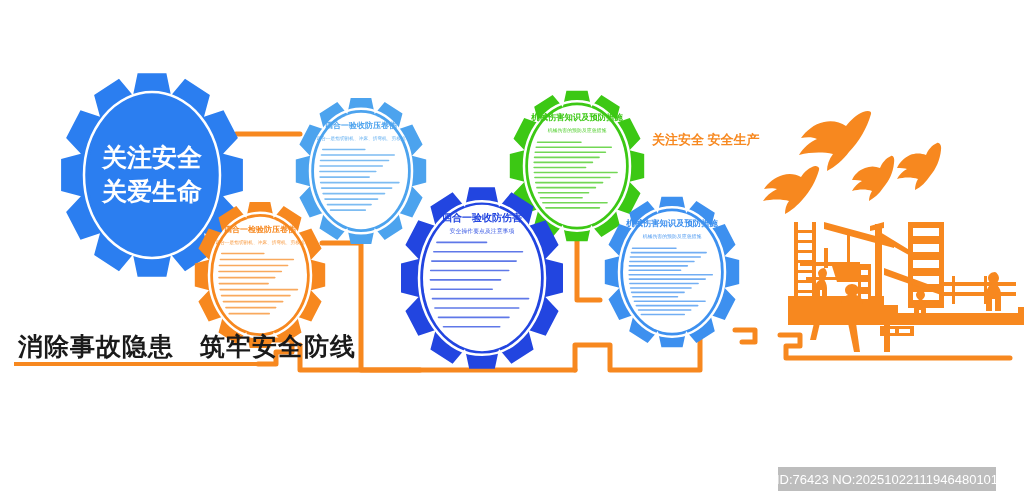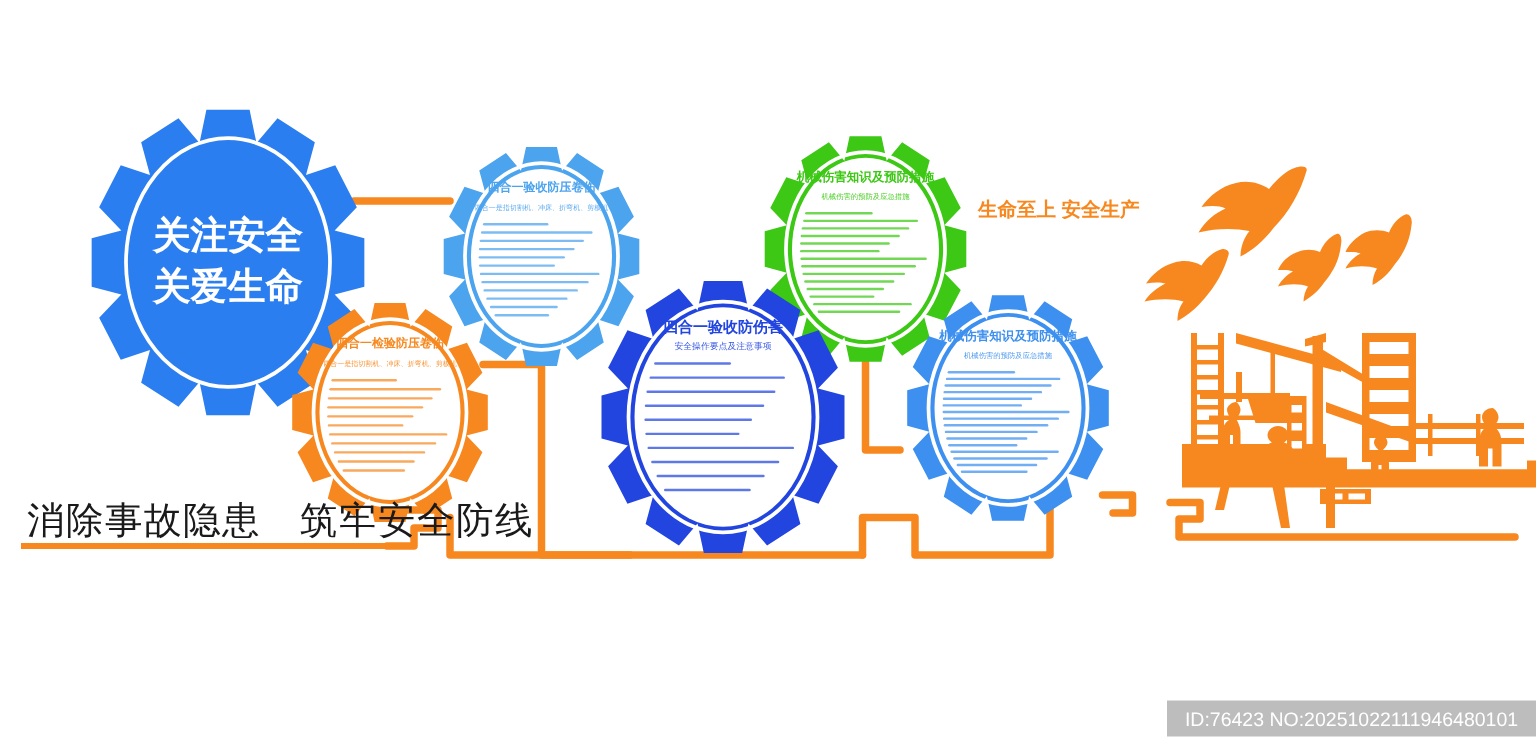--- a/index.html
+++ b/index.html
@@ -8,21 +8,21 @@
     font-family:"Liberation Sans","DejaVu Sans",sans-serif;
     position:relative;
   }
   #stage{position:absolute;left:0;top:0;width:1024px;height:503px;}
   .abs{position:absolute;}
   svg{display:block;}
 
   
   #main-slogan{
     left:18px;top:330px;width:280px;
-    font-weight:normal;font-size:25px;letter-spacing:1px;color:#1a1a1a;
+    font-weight:bold;font-size:25px;letter-spacing:1px;color:#1a1a1a;
     white-space:nowrap;
   }
   #slogan-rule{
     left:14px;top:362px;width:262px;height:4px;background:#f7881f;
   }
 
   
   #life-first{
     left:652px;top:131px;width:120px;
     font-weight:bold;font-size:13px;color:#f7881f;white-space:nowrap;
@@ -30,21 +30,21 @@
 
   
   #watermark{
     left:24px;top:462px;
     font-size:21px;letter-spacing:1px;font-weight:bold;
     color:rgba(0,0,0,0);
     -webkit-text-stroke:1px #dcdcdc;
     white-space:nowrap;
   }
   #idbar{
-    left:778px;top:467px;width:246px;height:24px;
+    left:778px;top:467px;width:218px;height:24px;
     background:#bdbdbd;color:#ffffff;font-size:13px;
     display:flex;align-items:center;justify-content:center;white-space:nowrap;
   }
 
   .gear-title{font-weight:bold;text-anchor:middle;dominant-baseline:middle;}
   .gear-sub{text-anchor:middle;dominant-baseline:middle;}
   .blurline{stroke-linecap:round;}
 </style>
 </head>
 <body>
@@ -271,17 +271,17 @@
 
       <path d="M848 323 L854 352 L860 352 L856 323 z"></path>
       <path d="M884 323 L884 352 L890 352 L890 323 z"></path>
       <path d="M814 323 L810 340 L816 340 L820 323 z"></path>
     </g>
   </svg>
 
   <div class="abs" id="main-slogan">消除事故隐患　筑牢安全防线</div>
   <div class="abs" id="slogan-rule"></div>
 
-  <div class="abs" id="life-first">生命至上 安全生产</div>
+  <div class="abs" id="life-first">关注安全 安全生产</div>
 
 
   <div class="abs" id="idbar">ID:76423 NO:20251022111946480101</div>
 </div>
 
 </body></html>

